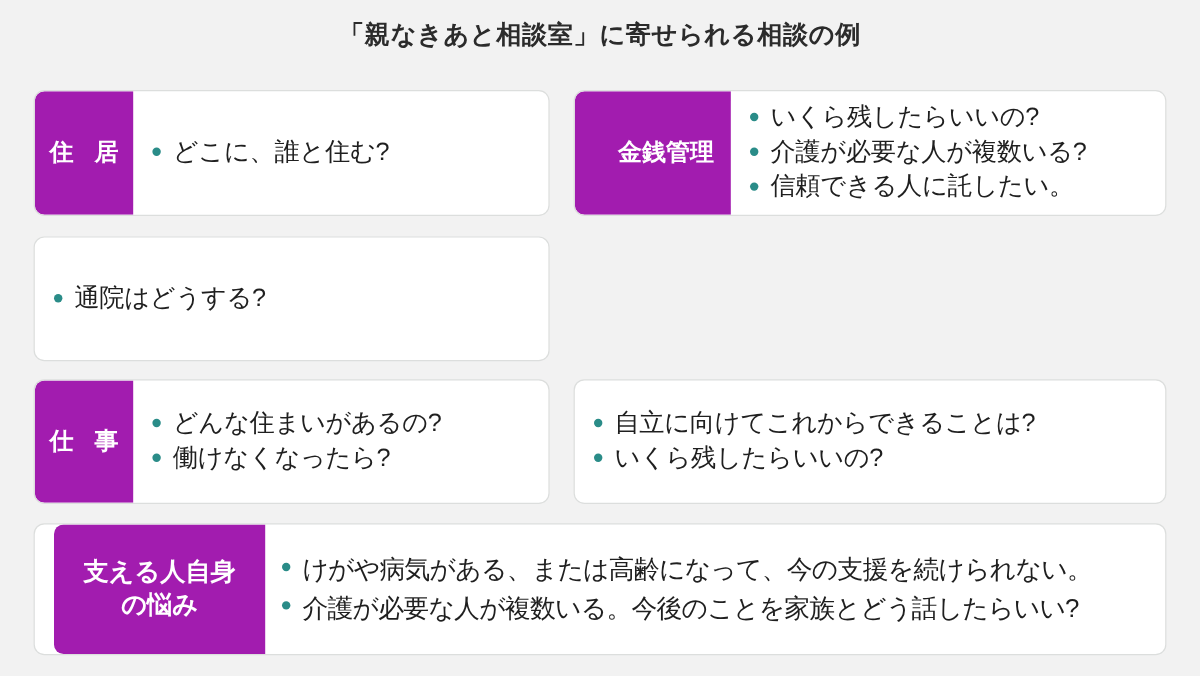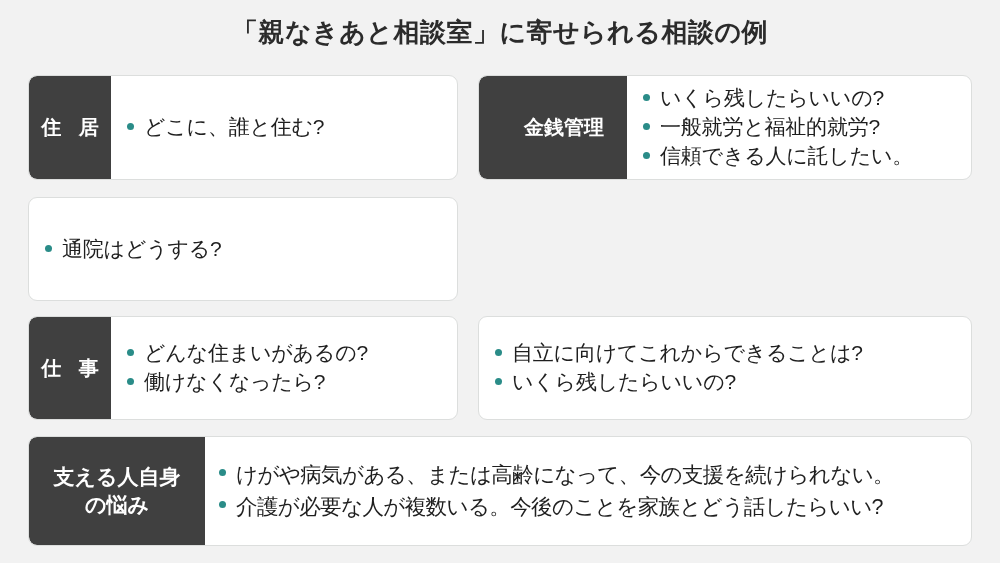--- a/index.html
+++ b/index.html
@@ -17,39 +17,39 @@
   }
 
   .page { width:1000px; height:563px; position:relative; }
 
   
   .title {
     position:absolute;
     left:0; top:15px;
     width:1000px;
     text-align:center;
-    font-size:26px;
+    font-size:21px;
     font-weight:bold;
     color:#2b2b2b;
     letter-spacing:0.5px;
     white-space:nowrap;
   }
 
   
   .card {
     position:absolute;
     background:#ffffff;
     border:1px solid #dcdedd;
     border-radius:9px;
     display:flex;
     overflow:hidden;
   }
 
   .card-label {
-    background:#404040;
+    background:#a21caf;
     color:#ffffff;
     font-size:20px;
     font-weight:bold;
     display:flex;
     align-items:center;
     justify-content:center;
     text-align:center;
     line-height:1.35;
     flex:0 0 auto;
     border-radius:8px 0 0 8px;
@@ -82,29 +82,29 @@
     border-radius:50%;
     background:#2a8c88;
   }
 
   
   
   .card.left  { left:28px;  width:430px; }
   
   .card.right { left:478px; width:494px; }
   
-  .card.full  { left:28px;  width:944px; }
+  .card.full  { left:28px;  width:944px;padding-left:16px; }
 
   .row1 { top:75px;  height:105px; }
   .row2 { top:197px; height:104px; }
   .row3 { top:316px; height:104px; }
   .row4 { top:436px; height:110px; }
 
   .card.left  .card-label { width:82px; }
-  .card.right .card-label { width:148px;padding-left:26px; }
+  .card.right .card-label { width:130px;padding-left:26px; }
   .card.full  .card-label { width:176px; font-size:21px; }
 
   .card.full .bullet { font-size:21.5px; line-height:1.5; letter-spacing:-0.6px; }
   .card.full .card-body { padding-left:12px; }
 </style>
 </head>
 <body>
 
 <div class="page">
 
@@ -114,21 +114,21 @@
     <div class="card-label spaced">住 居</div>
     <div class="card-body">
       <div class="bullet">どこに、誰と住む?</div>
     </div>
   </div>
 
   <div class="card right row1">
     <div class="card-label">金銭管理</div>
     <div class="card-body">
       <div class="bullet">いくら残したらいいの?</div>
-      <div class="bullet">一般就労と福祉的就労?</div>
+      <div class="bullet">介護が必要な人が複数いる?</div>
       <div class="bullet">信頼できる人に託したい。</div>
     </div>
   </div>
 
   <div class="card left row2">
     <div class="card-body">
       <div class="bullet">通院はどうする?</div>
     </div>
   </div>
 

